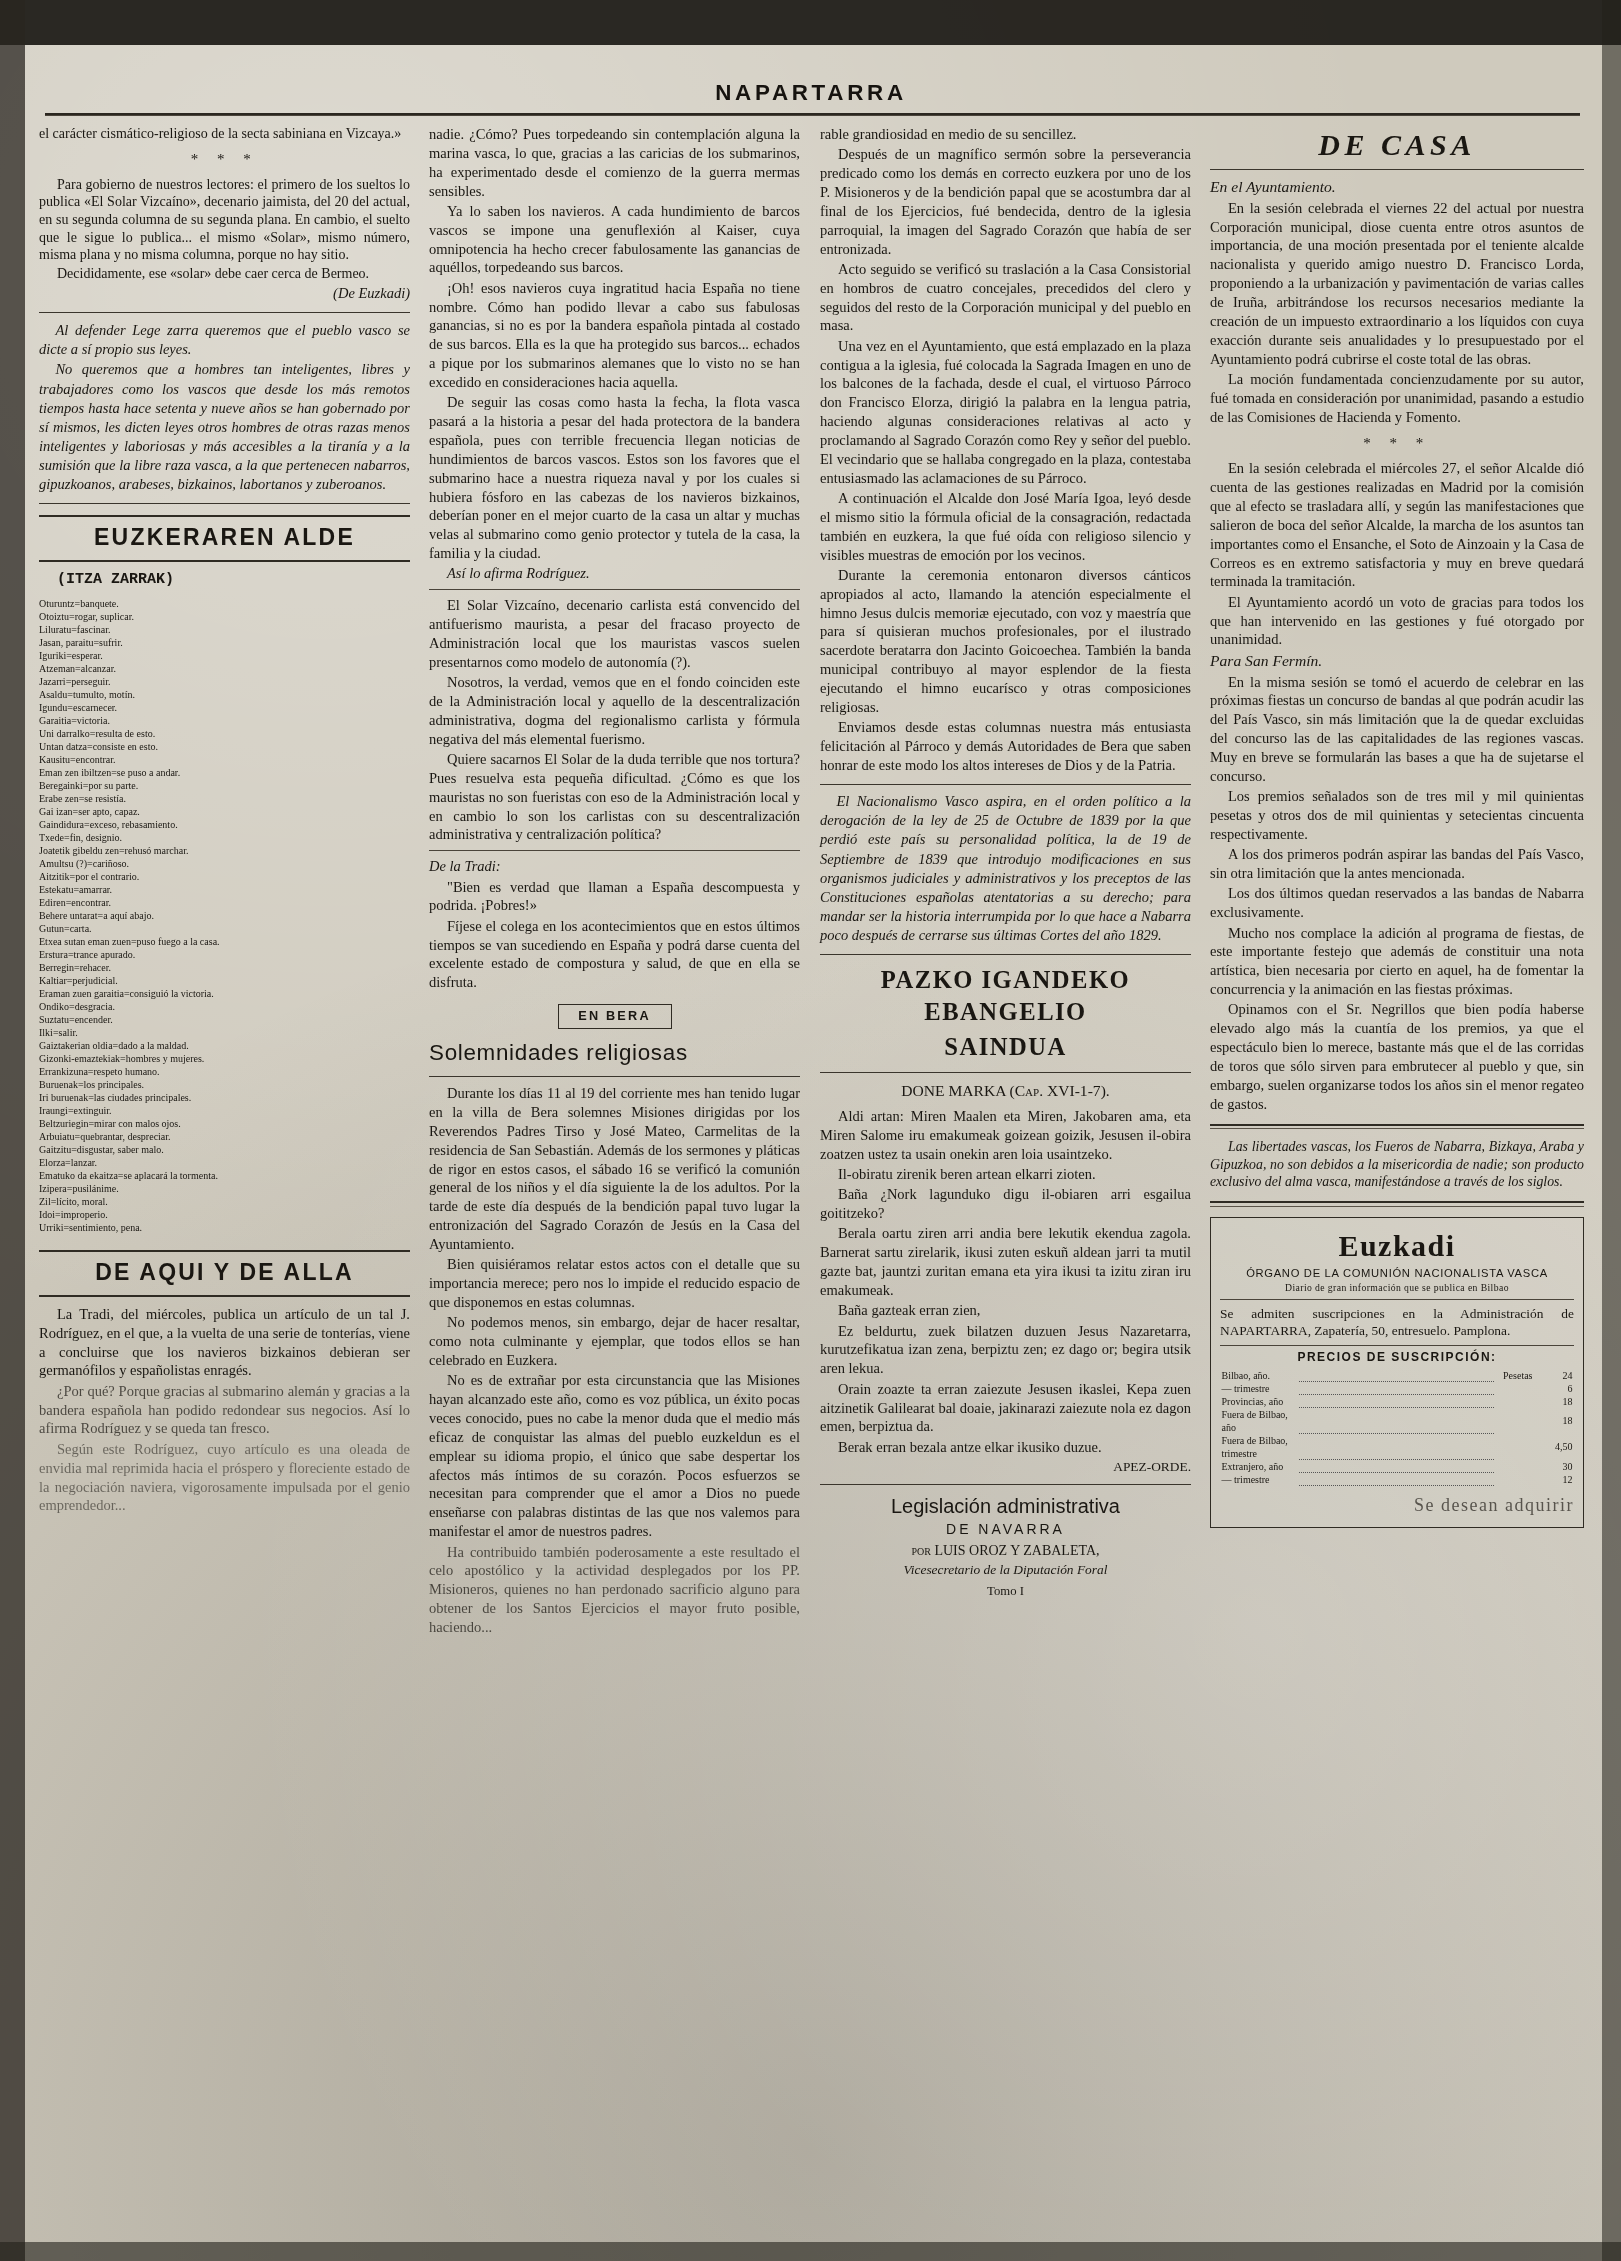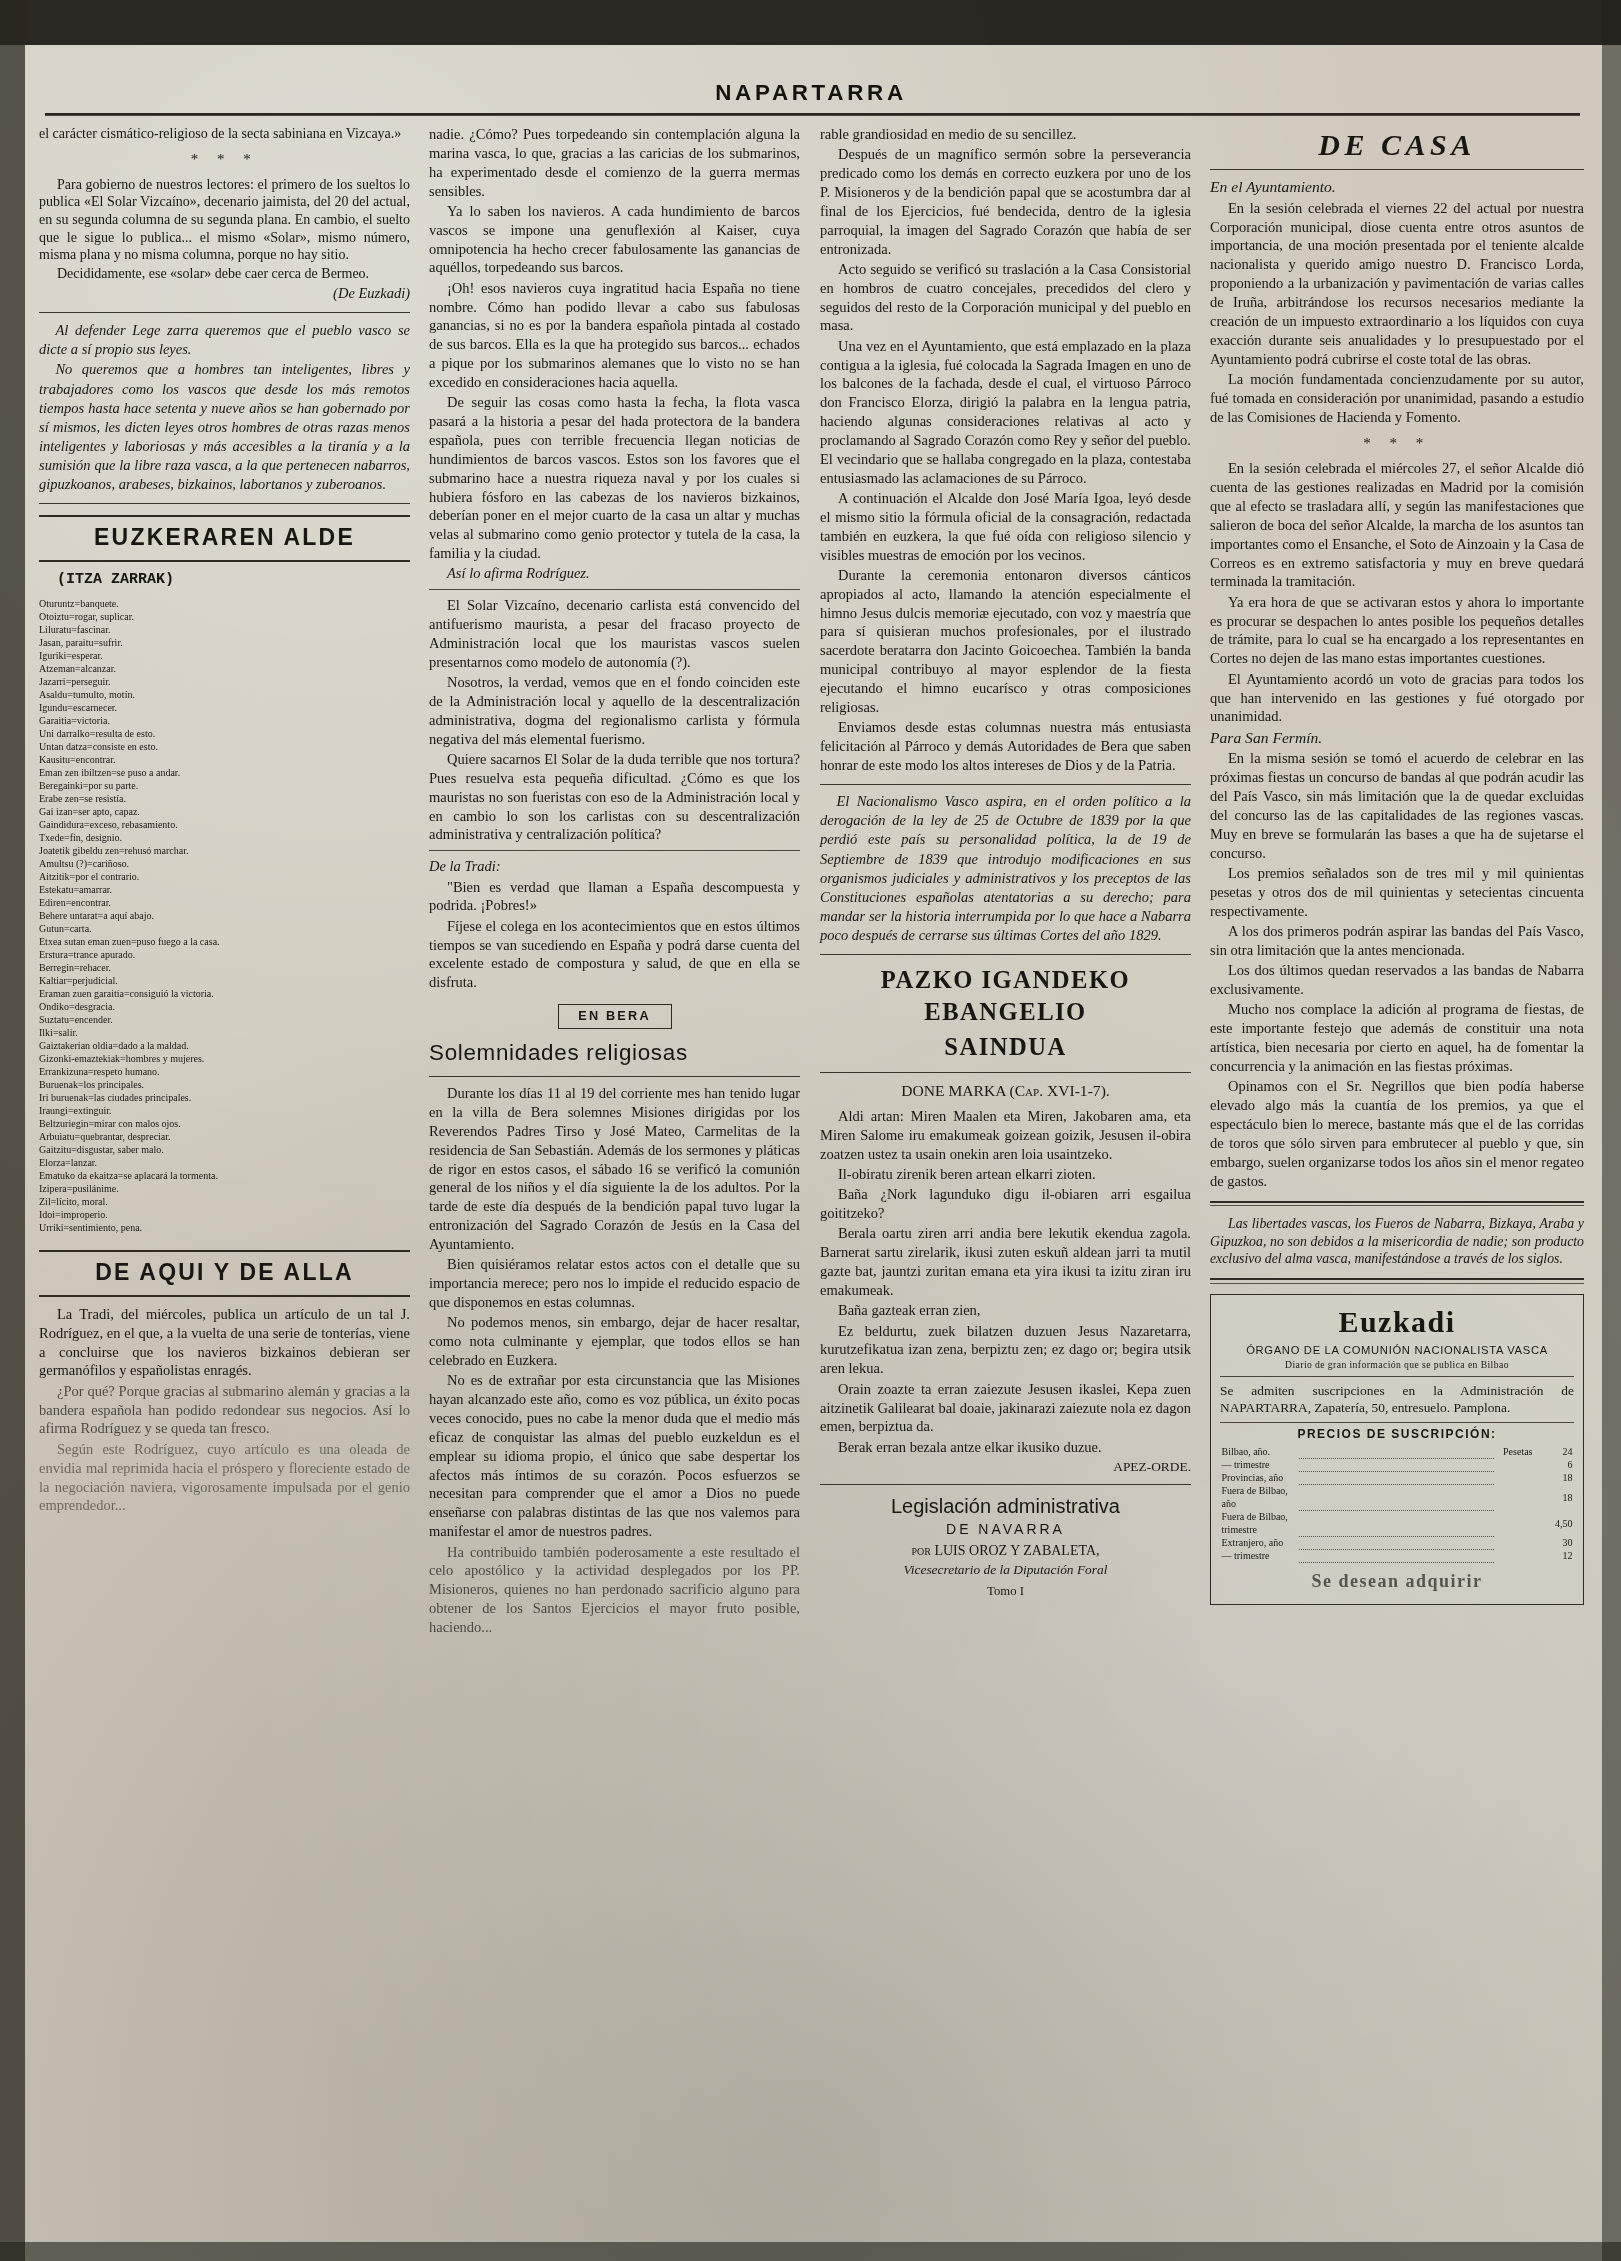--- a/index.html
+++ b/index.html
@@ -127,22 +127,22 @@
     text-align:center;font-family:"Liberation Sans", sans-serif;
     font-size:12px;letter-spacing:1.5px;margin:6px 0 3px 0;font-weight:bold;
     border-top:0.7px solid #4a443a;padding-top:4px;
   }
   table.prices{width:100%;border-collapse:collapse;font-size:10px;}
   table.prices td{padding:0 1.5px;}
   table.prices td.lbl{text-align:left;}
   table.prices td.dots{width:55%;border-bottom:0.7px dotted #555;}
   table.prices td.val{text-align:right;width:37px;}
   .ad-foot{
-    text-align:center;font-family:"Liberation Serif", serif;
-    font-size:18px;font-weight:bold;letter-spacing:1.5px;margin-top:7.5px;
+    text-align:right;font-family:"Liberation Serif", serif;
+    font-size:18px;font-weight:normal;letter-spacing:1.5px;margin-top:7.5px;
     color:#2a2620;
   }
   .small-it{font-style:italic;font-size:13.8px;line-height:1.28;text-align:justify;}
   .blur{opacity:.72;}
   .blur2{opacity:.55;}
   .apez{text-align:right;font-variant:small-caps;font-size:13.4px;margin-top:3px;}
   .tomo{text-align:center;font-size:12.7px;margin-top:4.5px;}
   .legis-head{
     text-align:center;font-family:"Liberation Sans", sans-serif;
     font-size:20px;margin:7.5px 0 1.5px 0;
@@ -304,21 +304,20 @@
     </div>
 
     <div class="col c4">
       <div class="head-de-casa">DE CASA</div>
       <div class="rule" style="margin-top:0;"></div>
       <p class="noind subhead-it">En el Ayuntamiento.</p>
       <p>En la sesión celebrada el viernes 22 del actual por nuestra Corporación municipal, diose cuenta entre otros asuntos de importancia, de una moción presentada por el teniente alcalde nacionalista y querido amigo nuestro D. Francisco Lorda, proponiendo a la urbanización y pavimentación de varias calles de Iruña, arbitrándose los recursos necesarios mediante la creación de un impuesto extraordinario a los líquidos con cuya exacción durante seis anualidades y lo presupuestado por el Ayuntamiento podrá cubrirse el coste total de las obras.</p>
       <p>La moción fundamentada concienzudamente por su autor, fué tomada en consideración por unanimidad, pasando a estudio de las Comisiones de Hacienda y Fomento.</p>
       <div class="stars">* * *</div>
       <p>En la sesión celebrada el miércoles 27, el señor Alcalde dió cuenta de las gestiones realizadas en Madrid por la comisión que al efecto se trasladara allí, y según las manifestaciones que salieron de boca del señor Alcalde, la marcha de los asuntos tan importantes como el Ensanche, el Soto de Ainzoain y la Casa de Correos es en extremo satisfactoria y muy en breve quedará terminada la tramitación.</p>
-      <p>Ya era hora de que se activaran estos y ahora lo importante es procurar se despachen lo antes posible los pequeños detalles de trámite, para lo cual se ha encargado a los representantes en Cortes no dejen de las mano estas importantes cuestiones.</p>
       <p>El Ayuntamiento acordó un voto de gracias para todos los que han intervenido en las gestiones y fué otorgado por unanimidad.</p>
       <p class="noind subhead-it">Para San Fermín.</p>
       <p>En la misma sesión se tomó el acuerdo de celebrar en las próximas fiestas un concurso de bandas al que podrán acudir las del País Vasco, sin más limitación que la de quedar excluidas del concurso las de las capitalidades de las regiones vascas. Muy en breve se formularán las bases a que ha de sujetarse el concurso.</p>
       <p>Los premios señalados son de tres mil y mil quinientas pesetas y otros dos de mil quinientas y setecientas cincuenta respectivamente.</p>
       <p>A los dos primeros podrán aspirar las bandas del País Vasco, sin otra limitación que la antes mencionada.</p>
       <p>Los dos últimos quedan reservados a las bandas de Nabarra exclusivamente.</p>
       <p>Mucho nos complace la adición al programa de fiestas, de este importante festejo que además de constituir una nota artística, bien necesaria por cierto en aquel, ha de fomentar la concurrencia y la animación en las fiestas próximas.</p>
       <p>Opinamos con el Sr. Negrillos que bien podía haberse elevado algo más la cuantía de los premios, ya que el espectáculo bien lo merece, bastante más que el de las corridas de toros que sólo sirven para embrutecer al pueblo y que, sin embargo, suelen organizarse todos los años sin el menor regateo de gastos.</p>
 
       <div class="rule-dbl"></div>

